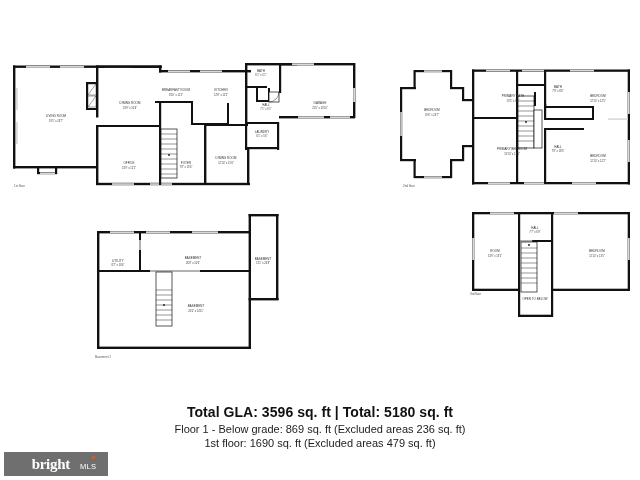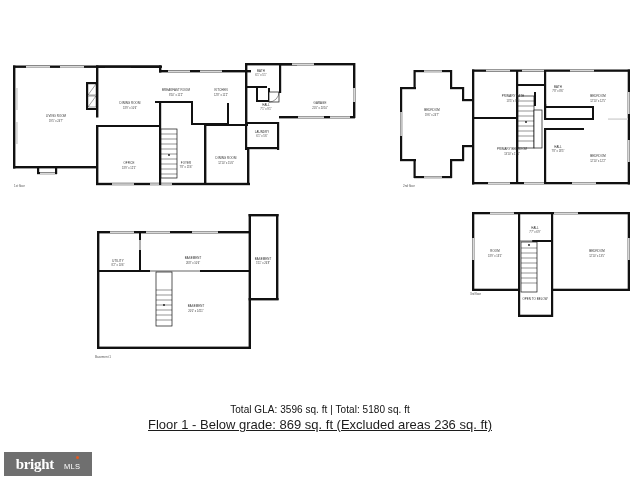--- a/index.html
+++ b/index.html
@@ -24,40 +24,40 @@
   }
   .summary {
     position: absolute;
     left: 0;
     top: 404px;
     width: 640px;
     text-align: center;
     line-height: 1.28;
   }
   .summary-title {
-    font-size: 10px;
-    font-weight: normal;
+    font-size: 14px;
+    font-weight: bold;
     color: #111;
     letter-spacing: 0.05px;
   }
   .summary-line {
-    font-size: 13px;
+    font-size: 11px;
     color: #1c1c1c;
-    text-decoration: underline;
   }
   .logo {
     position: absolute;
     left: 4px;
     top: 452px;
     width: 88px;
     height: 24px;
     background: #6f6f6f;
     display: flex;
     align-items: center;
     justify-content: center;
+    padding-left: 16px;
   }
   .logo-inner {
     display: flex;
     align-items: baseline;
     transform: translateY(0px);
   }
   .logo-bright {
     font-family: "Liberation Serif", serif;
     font-size: 15px;
     font-weight: bold;
@@ -411,20 +411,21 @@
     <text class="rm-name" x="535" y="300">OPEN TO BELOW</text>
 
     <text class="fl-label" x="470" y="295">3rd floor</text>
   </g>
 
 </svg>
 
 <div class="summary">
   <div class="summary-title">Total GLA: 3596 sq. ft  |  Total: 5180 sq. ft</div>
   <div class="summary-line">Floor 1 - Below grade: 869 sq. ft (Excluded areas 236 sq. ft)</div>
+  <div class="summary-line">1st floor: 1690 sq. ft (Excluded areas 479 sq. ft)</div>
 </div>
 
 <div class="logo" style="background: rgb(111, 111, 111);">
   <div class="logo-inner">
     <span class="logo-bright">bright</span>
     <span class="logo-dot" style="background: rgb(232, 88, 28);"></span>
     <span class="logo-mls">MLS</span>
   </div>
 </div>
 

